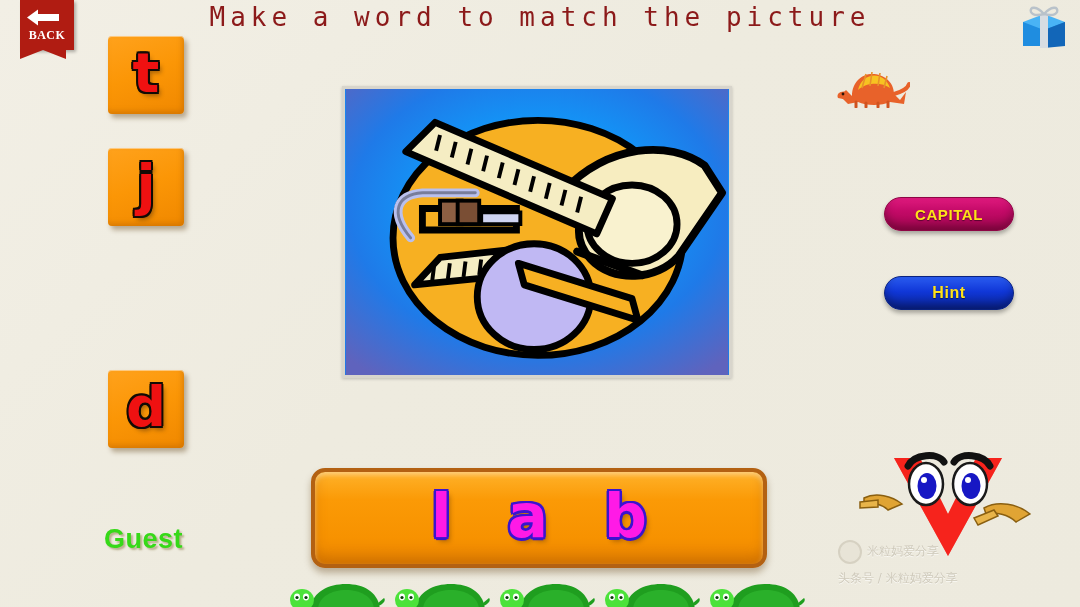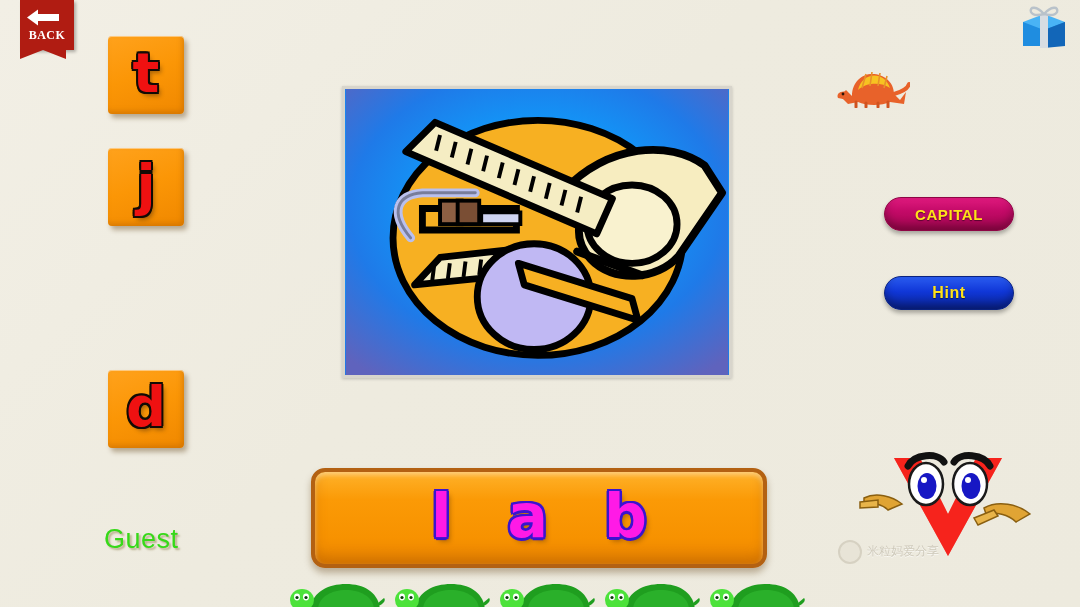--- a/index.html
+++ b/index.html
@@ -220,21 +220,21 @@
   }
   .turtles svg { width: 98px; height: 46px; }
 
   
   .guest {
     position: absolute;
     left: 104px;
     top: 524px;
     font-family: "Liberation Sans", sans-serif;
     font-size: 27px;
-    font-weight: normal;
+    font-weight: bold;
     color: #36d918;
     text-shadow: 2px 2px 2px rgba(120,100,40,.45);
     letter-spacing: .5px;
   }
 
   
   .mascot {
     position: absolute;
     left: 858px;
     top: 452px;
@@ -269,20 +269,21 @@
 
 <div id="stage">
 
   <div class="back-banner">
     <svg class="back-arrow" viewBox="0 0 32 17">
       <polygon points="0,8.5 11,0.5 11,5 32,5 32,12 11,12 11,16.5" fill="#ffffff"></polygon>
     </svg>
     <div class="back-label">BACK</div>
   </div>
 
+  <div class="title">Make a word to match the picture</div>
 
   <div class="tile t">
     <span>t</span>
   </div>
   <div class="tile j">
     <span>j</span>
   </div>
   <div class="tile d">
     <span>d</span>
   </div>
@@ -451,15 +452,18 @@
     <path d="M2,50 L20,48 L20,55 L2,56 Z" fill="#e8b44a" stroke="#8a5f10" stroke-width="1.5"></path>
     <path d="M126,56 C140,48 160,52 172,62 L158,70 C150,62 138,60 128,62 Z" fill="#e0a434" stroke="#8a5f10" stroke-width="1.5"></path>
     <path d="M116,66 L136,58 L140,64 L120,73 Z" fill="#e8b44a" stroke="#8a5f10" stroke-width="1.5"></path>
   </svg>
 
   <div class="watermark">
     <div class="wm-row">
       <span class="wm-avatar"></span>
       <span>米粒妈爱分享</span>
     </div>
+    <div class="wm-row">
+      <span>头条号 / 米粒妈爱分享</span>
+    </div>
   </div>
 
 </div>
 
 </body></html>

